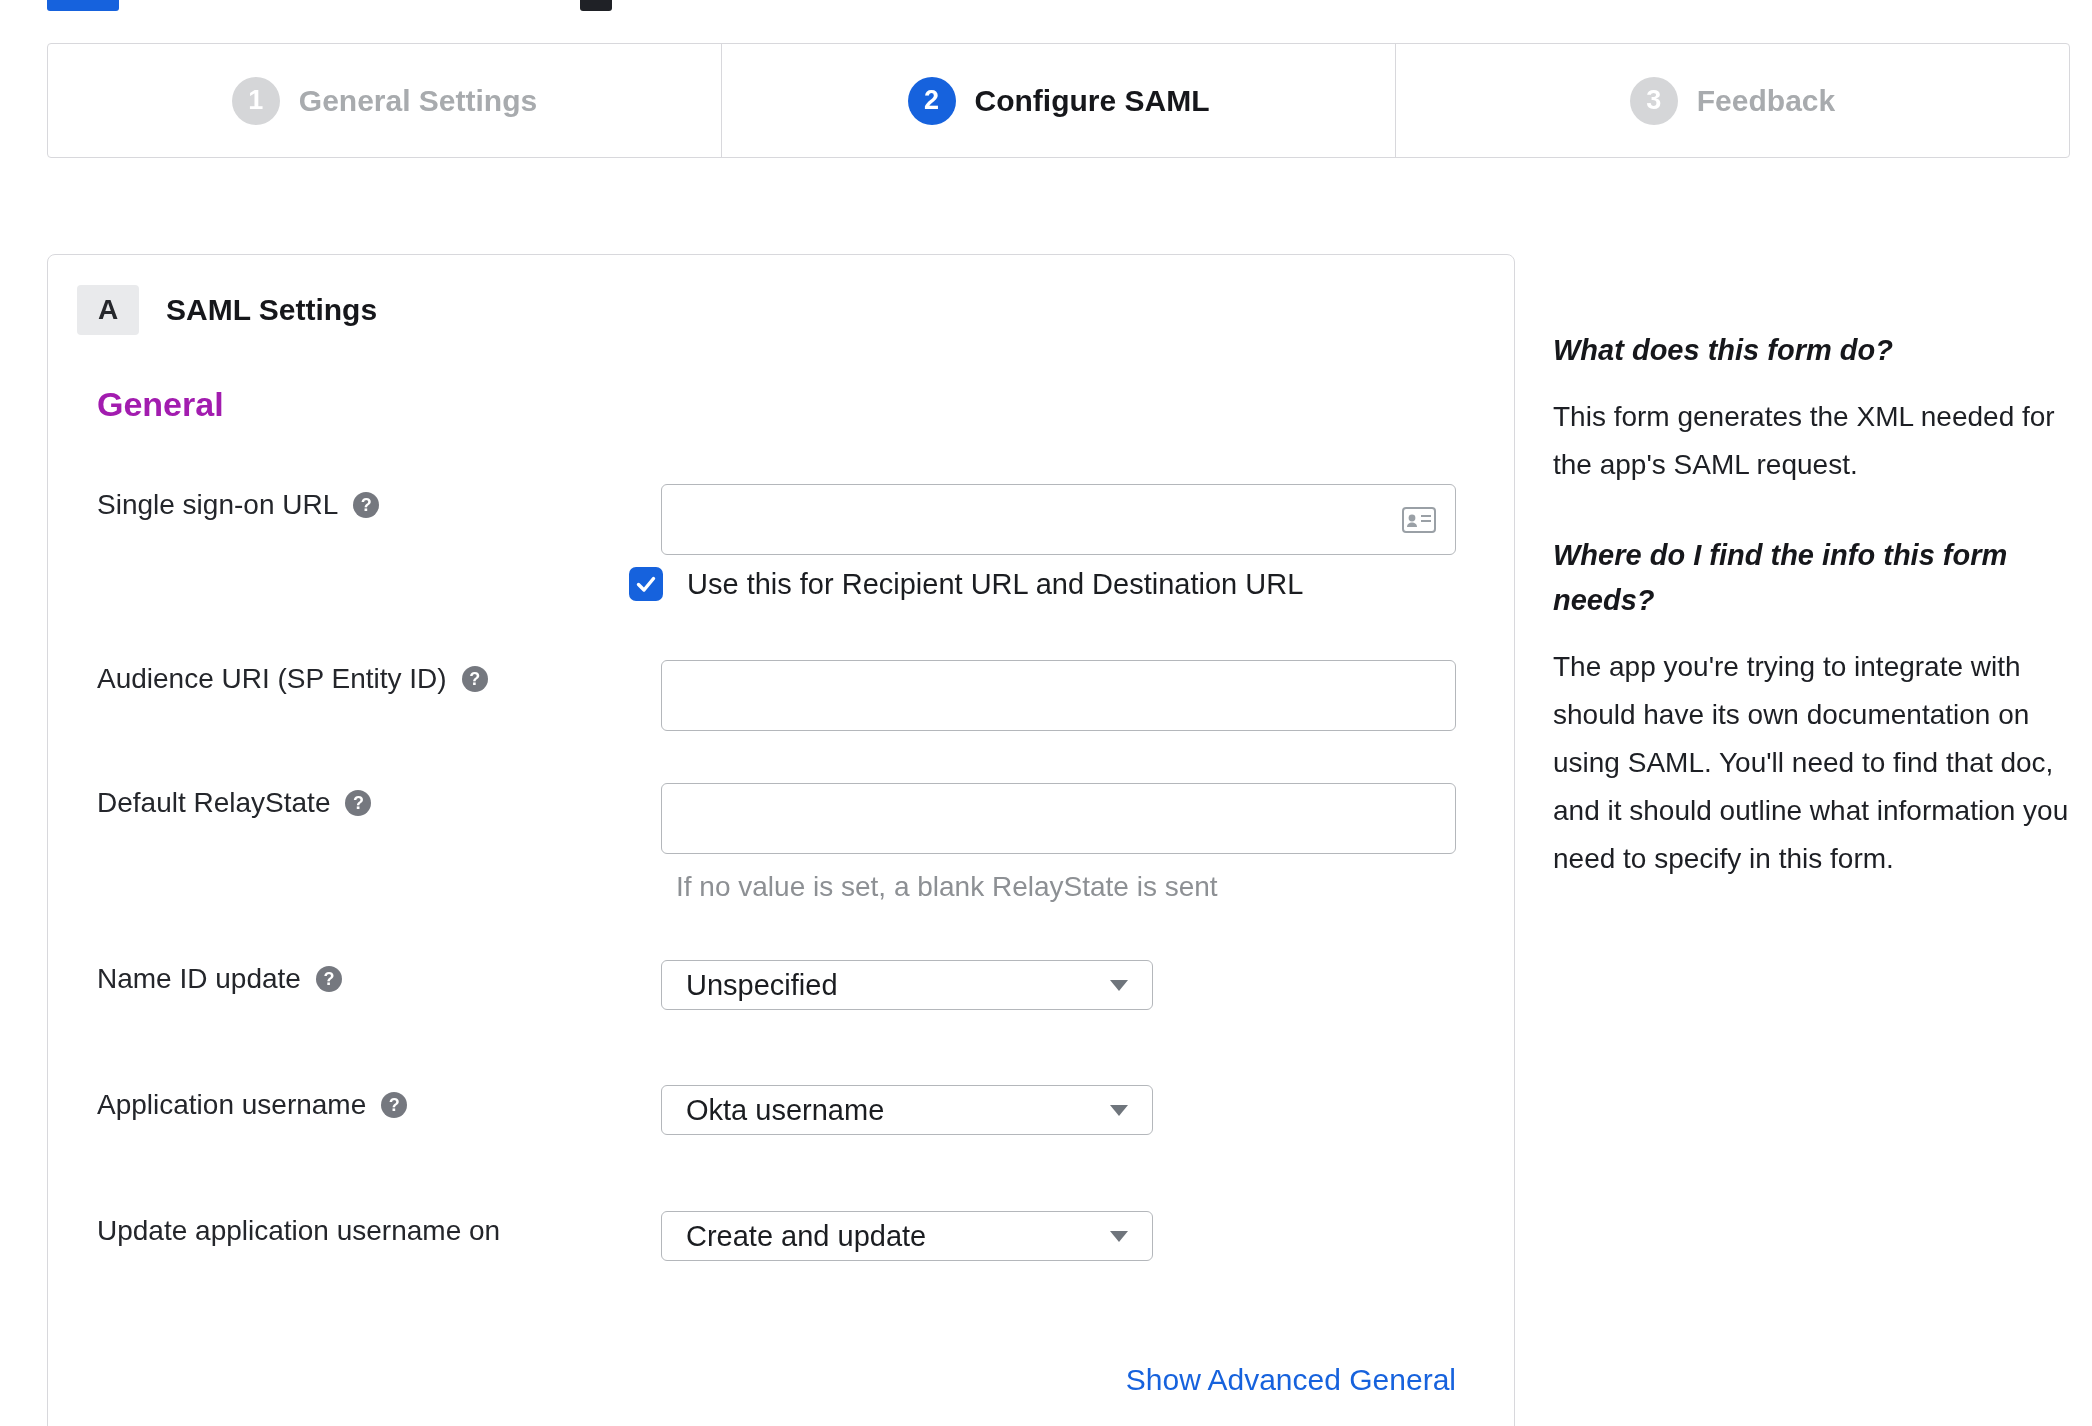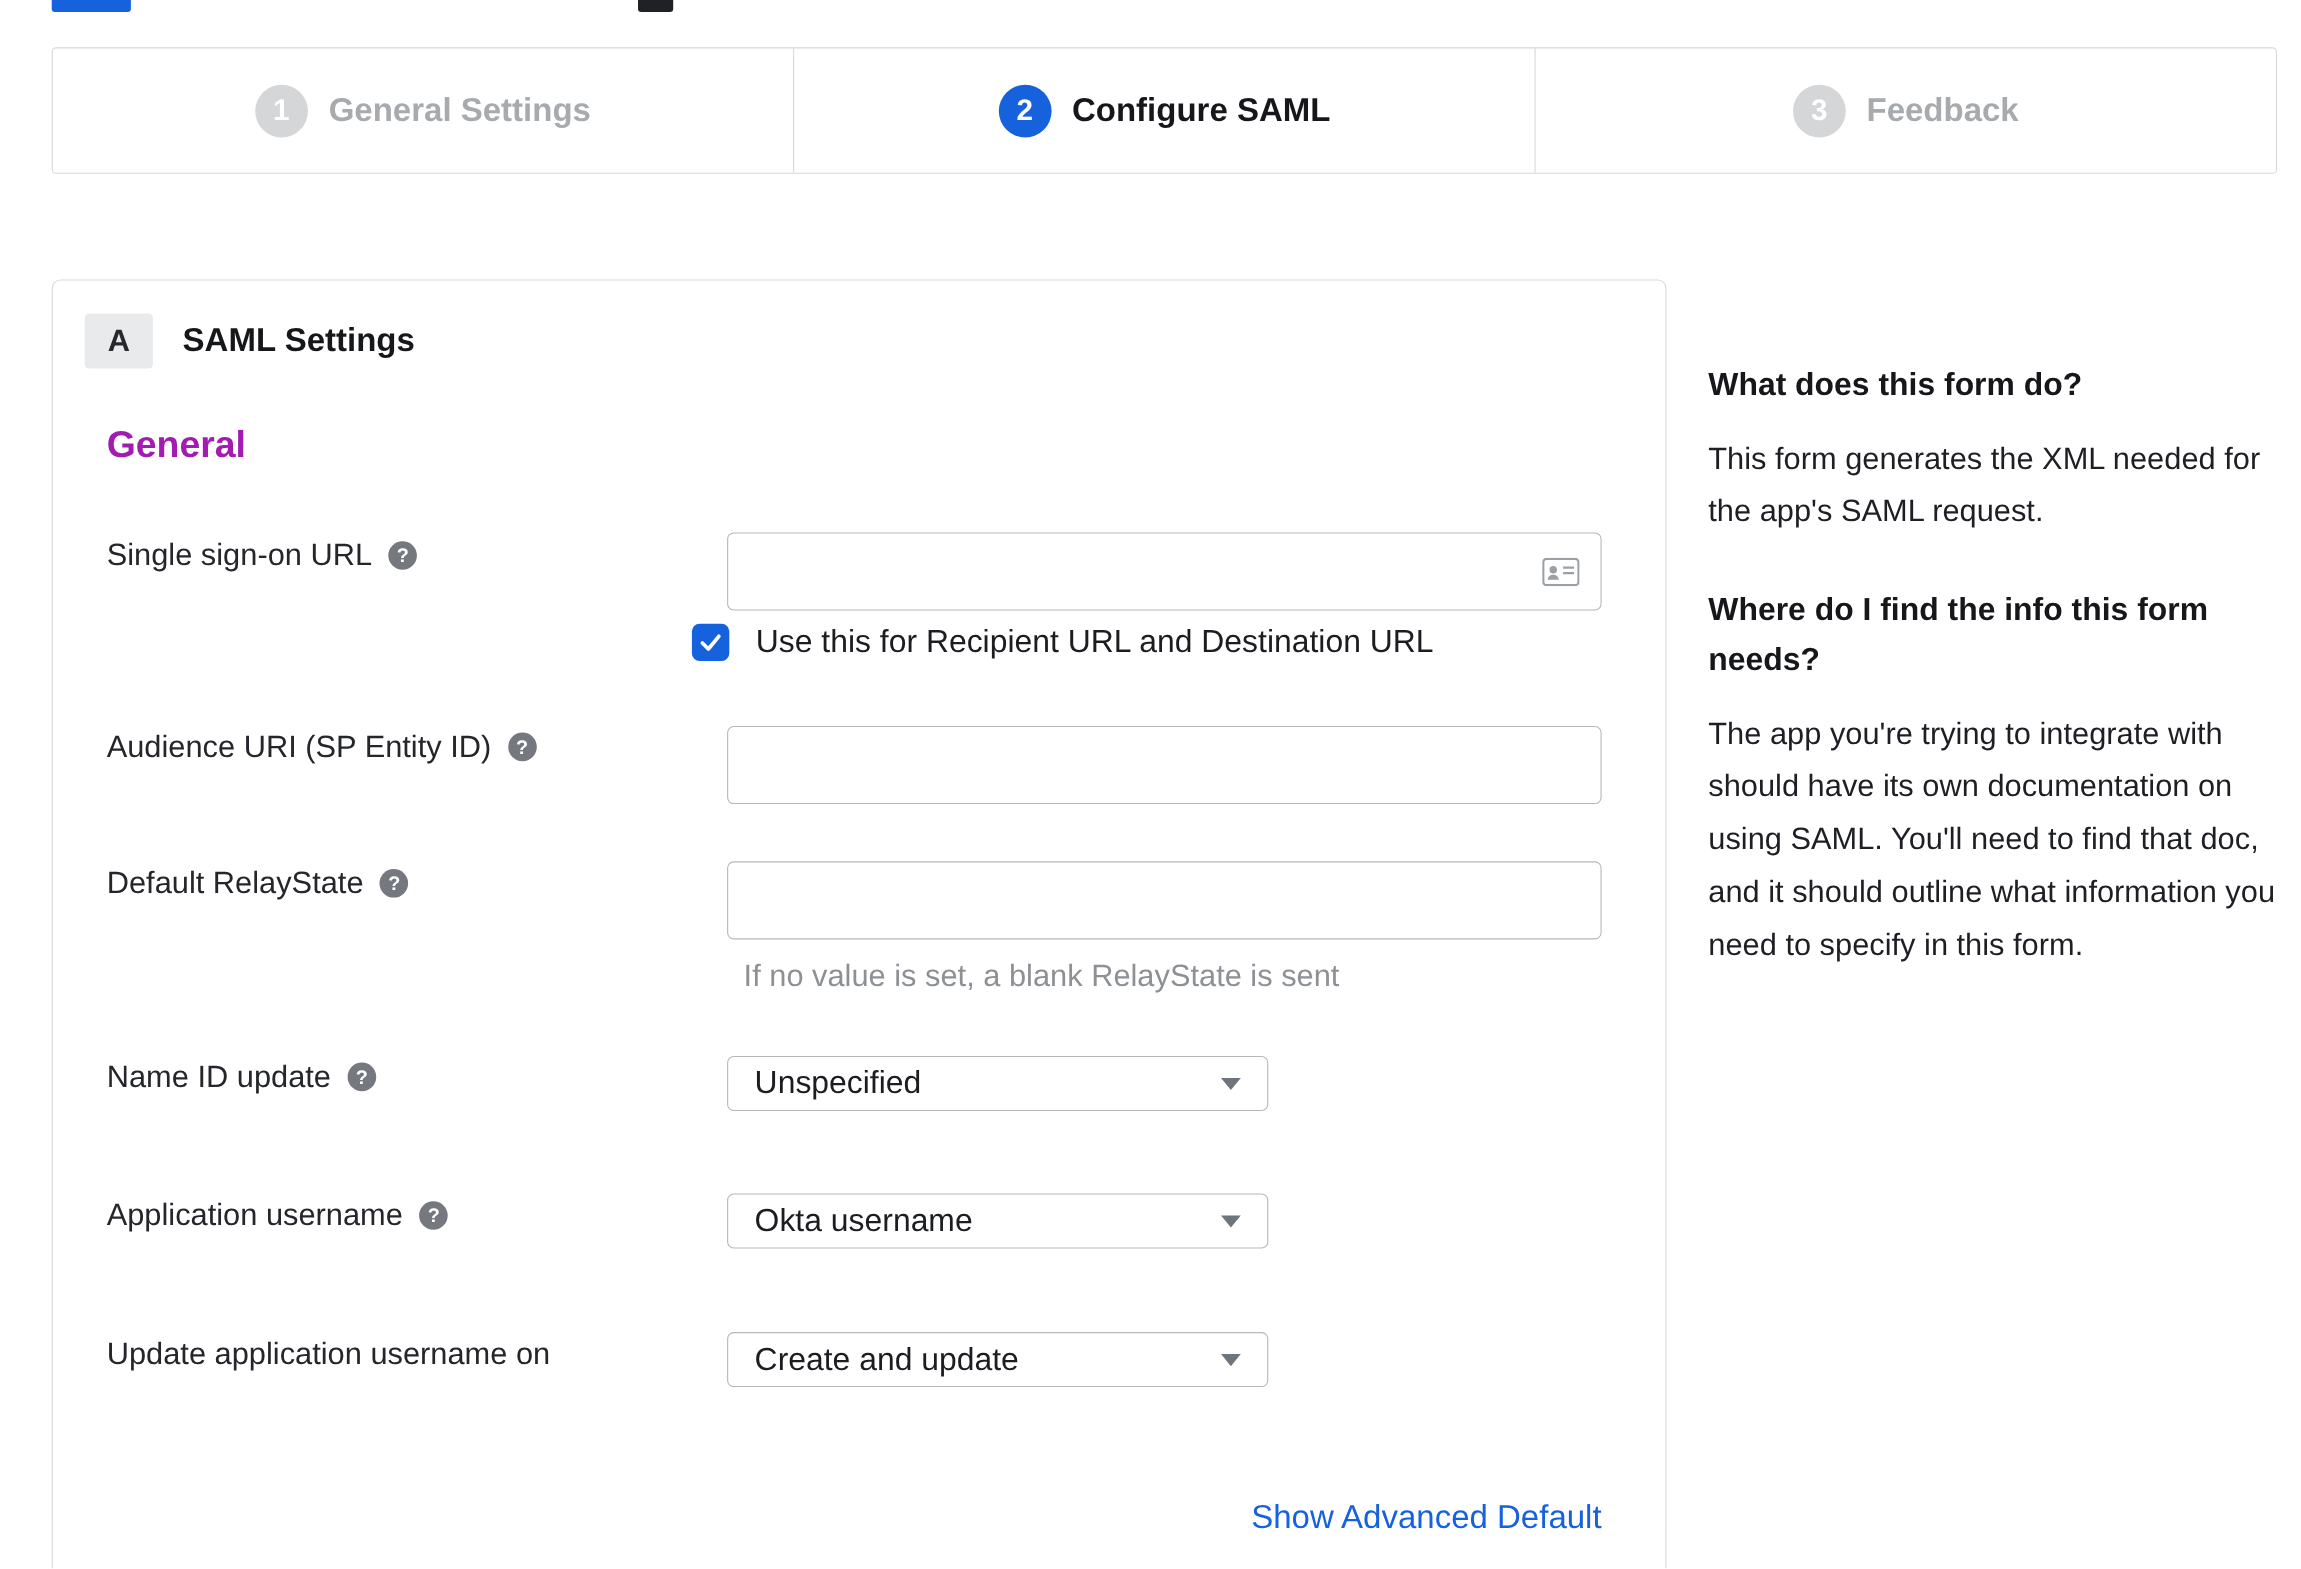--- a/index.html
+++ b/index.html
@@ -52,21 +52,21 @@
             border-radius:6px; display:flex; align-items:center; padding:0 24px; cursor:pointer; }
   .select-value { font-size:29px; color:#1b1d21; }
   .caret { position:absolute; right:24px; top:50%; margin-top:-5px; width:0; height:0;
            border-left:9px solid transparent; border-right:9px solid transparent; border-top:11px solid #6f757c; }
 
   .advanced-link { position:absolute; left:613px; width:795px; top:1108px; text-align:right;
                    font-size:30px; color:#1662dd; cursor:pointer; text-decoration:none; display:block; }
 
   
   .side { position:absolute; left:1553px; top:328px; width:518px; }
-  .side h3 { font-size:29px; font-weight:bold; color:#16171b; line-height:45px; margin-bottom:20px; }
+  .side h3 { font-size:29px; font-weight:bold; color:#16171b; line-height:45px; margin-bottom:20px;font-style:italic; }
   .side p  { font-size:28px; color:#1d1f24; line-height:48px; margin-bottom:44px; }
 </style>
 </head>
 <body>
 
 <div class="screen">
 
   <div class="frag-blue"></div>
   <div class="frag-dark"></div>
 
@@ -147,21 +147,21 @@
     </div>
 
     <div class="field-label" style="top:960px;">
       <span>Update application username on</span>
     </div>
     <div class="select" style="top:956px;">
       <span class="select-value">Create and update</span>
       <span class="caret"></span>
     </div>
 
-    <a class="advanced-link" href="#">Show Advanced Default</a>
+    <a class="advanced-link" href="#">Show Advanced General</a>
   </div>
 
   <div class="side">
     <h3>What does this form do?</h3>
     <p>This form generates the XML needed for the app's SAML request.</p>
     <h3>Where do I find the info this form needs?</h3>
     <p>The app you're trying to integrate with should have its own documentation on using SAML. You'll need to find that doc, and it should outline what information you need to specify in this form.</p>
   </div>
 
 </div>

